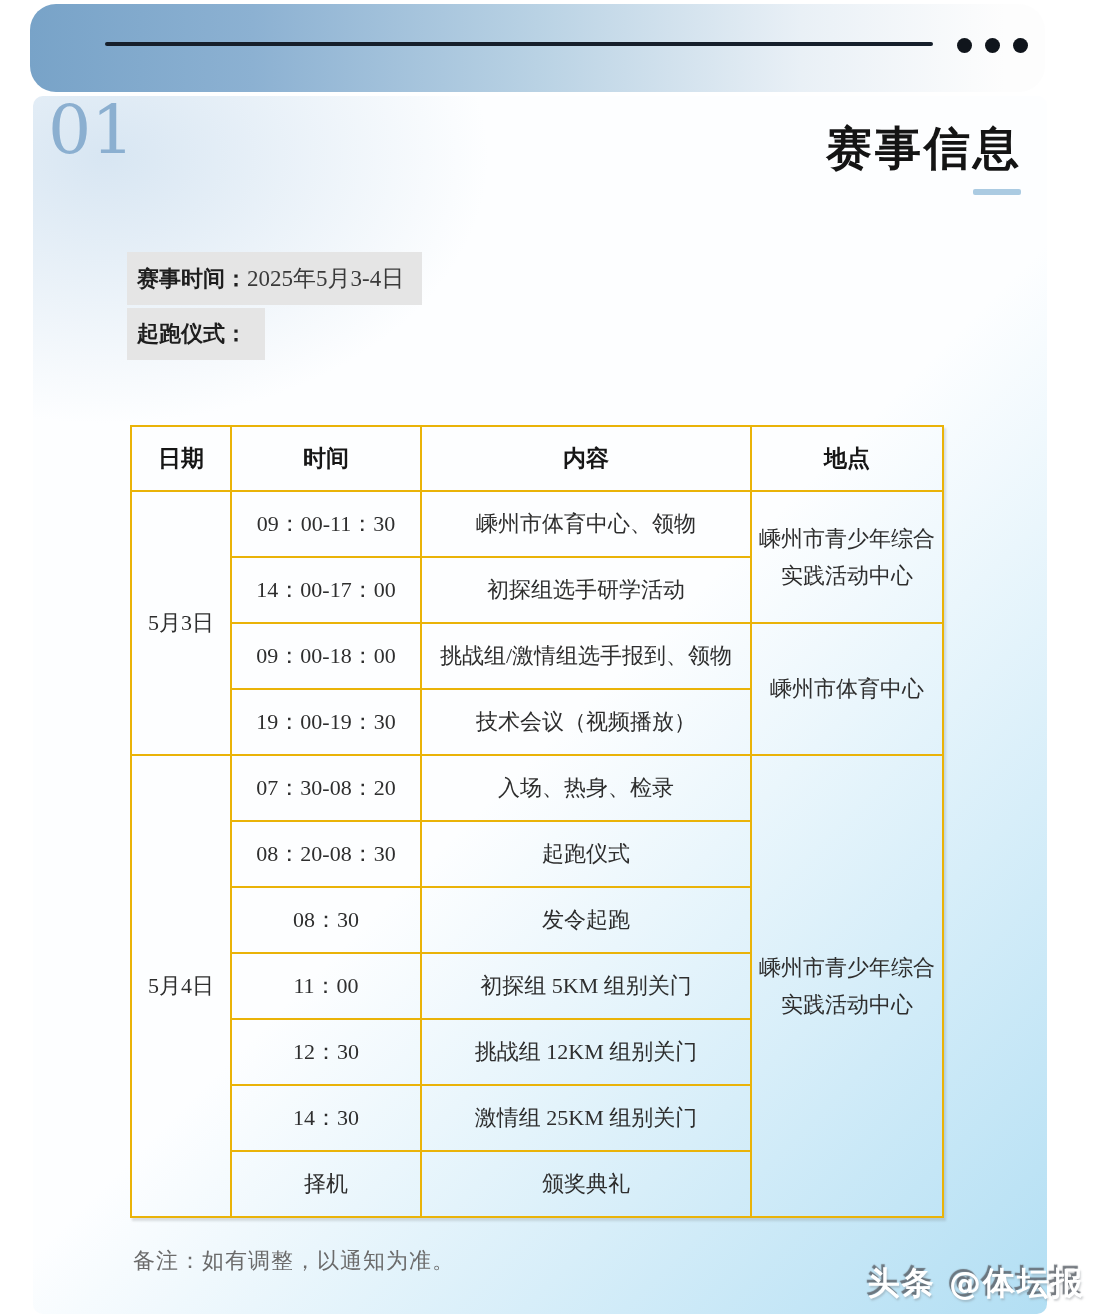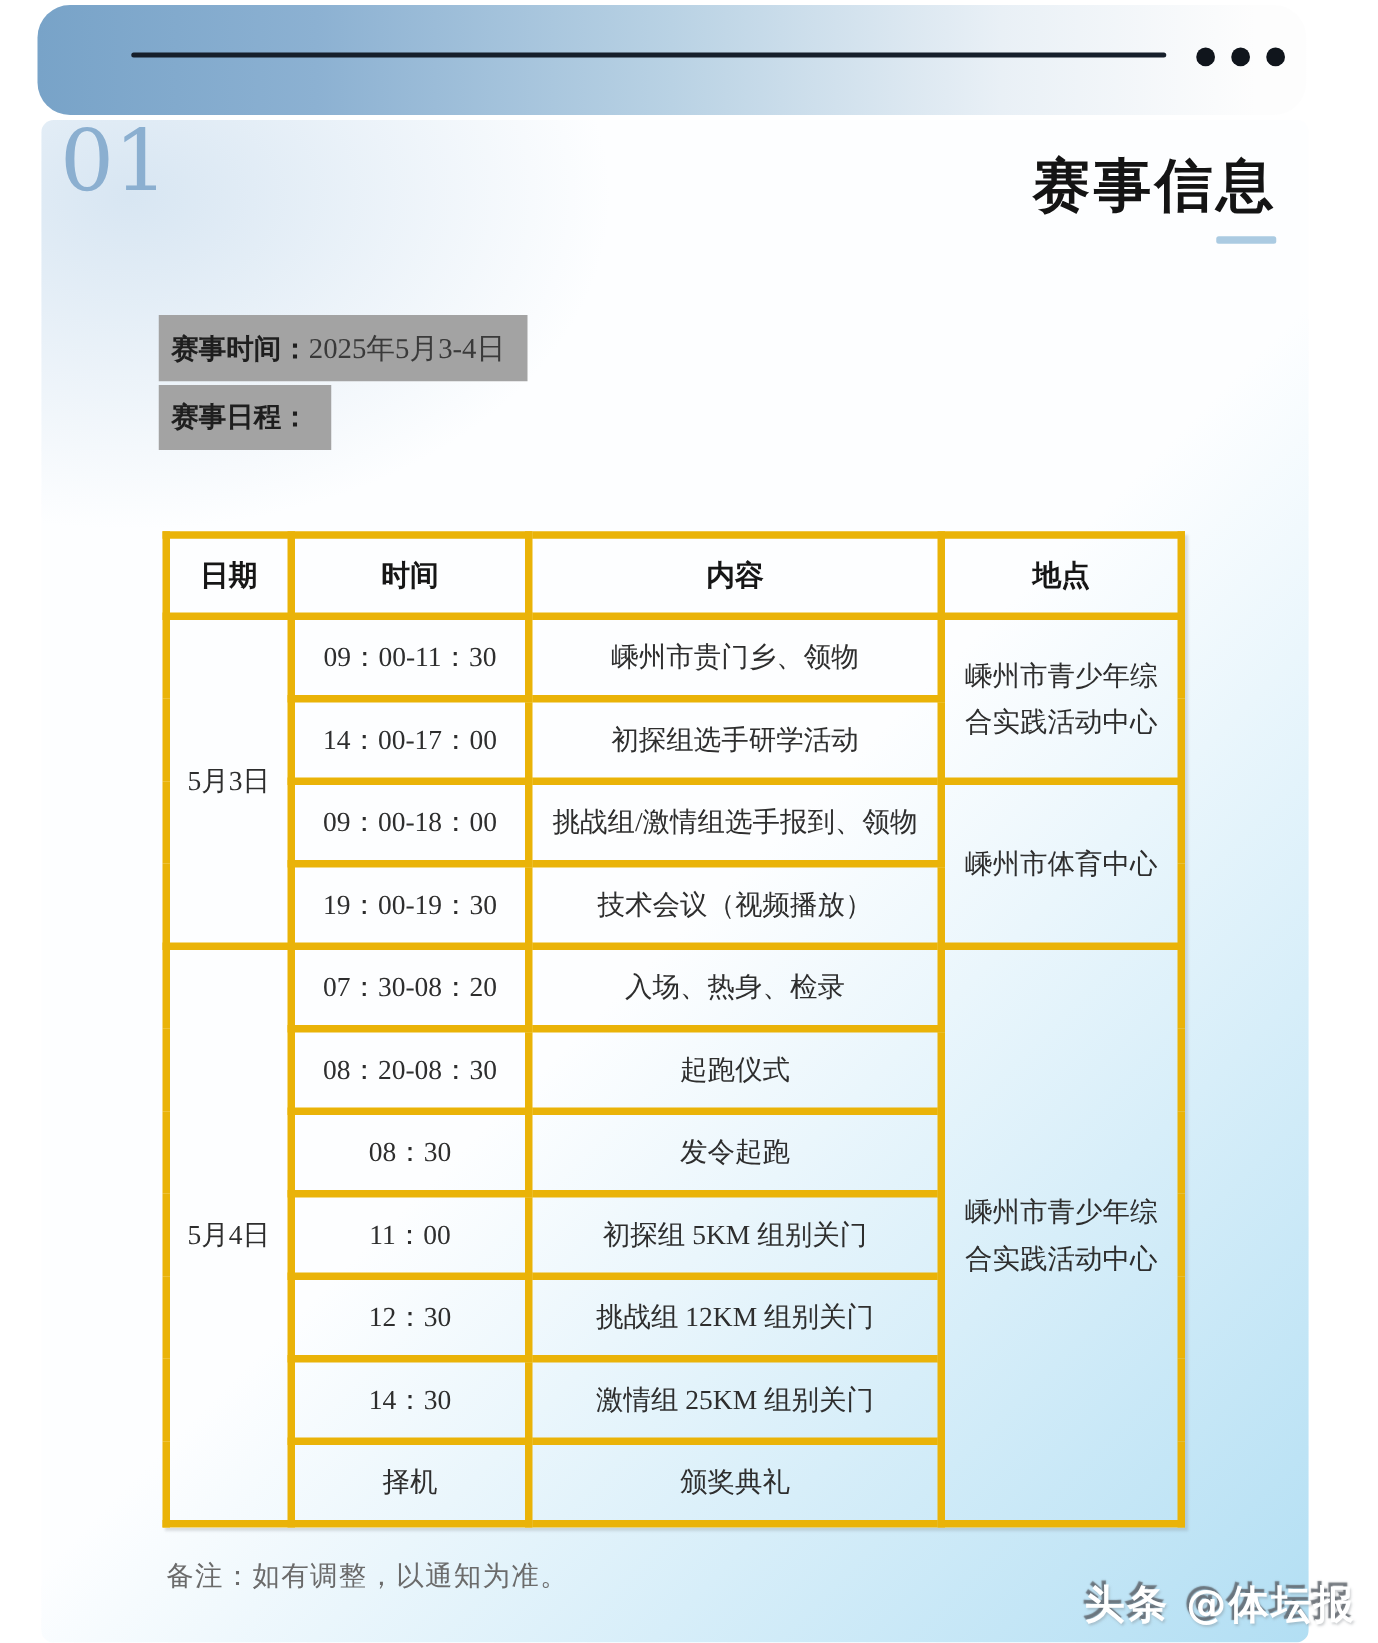--- a/index.html
+++ b/index.html
@@ -45,21 +45,21 @@
   }
   .title-underline{
     position:absolute;left:973px;top:189px;width:48px;height:6px;
     background:#abcbe2;border-radius:2px;
   }
   
   .info{
     position:absolute;left:127px;top:252px;
   }
   .info-line{
-    display:table;background:#a3a3a3;
+    display:table;background:#e5e5e5;
     padding:11px 18px 11px 10px;margin-bottom:3px;
     white-space:nowrap;
   }
   .info-label{
     font-size:22px;font-weight:bold;color:#1e1e1e;
   }
   .info-value{
     font-size:23px;color:#3a3a3a;
     font-family:"Liberation Serif","DejaVu Serif",serif;
   }
@@ -68,21 +68,21 @@
     position:absolute;left:130px;top:425px;
     border-collapse:collapse;table-layout:fixed;width:812px;
     background:transparent;
     box-shadow:2px 3px 2px rgba(110,115,120,0.22);
   }
   table.schedule col.c1{width:100px}
   table.schedule col.c2{width:190px}
   table.schedule col.c3{width:330px}
   table.schedule col.c4{width:192px}
   table.schedule th,table.schedule td{
-    border:6px solid #eab308;text-align:center;vertical-align:middle;
+    border:2px solid #eab308;text-align:center;vertical-align:middle;
     font-family:"Liberation Serif","DejaVu Serif",serif;
     font-size:22px;color:#2e2e2e;padding:0 6px;
   }
   table.schedule thead tr{height:65px;}
   table.schedule tbody tr{height:66px;}
   table.schedule th{font-size:23px;font-weight:bold;color:#161616;}
   td.loc{line-height:1.7;padding:0 16px;}
   
   .note{
     position:absolute;left:133px;top:1246px;
@@ -111,21 +111,21 @@
 <div class="num01">01</div>
 <div class="page-title">赛事信息</div>
 <div class="title-underline"></div>
 
 <div class="info">
   <div class="info-line">
     <span class="info-label">赛事时间：</span>
       <span class="info-value">2025年5月3-4日</span>
   </div>
   <div class="info-line">
-    <span class="info-label">赛事日程：</span>
+    <span class="info-label">起跑仪式：</span>
       <span class="info-value"></span>
   </div>
 </div>
 
 <table class="schedule">
   <colgroup>
       <col class="c1">
       <col class="c2">
       <col class="c3">
       <col class="c4">
@@ -135,21 +135,21 @@
       <th>日期</th>
       <th>时间</th>
       <th>内容</th>
       <th>地点</th>
     </tr>
   </thead>
   <tbody>
     <tr>
       <td rowspan="4">5月3日</td>
       <td>09：00-11：30</td>
-      <td>嵊州市贵门乡、领物</td>
+      <td>嵊州市体育中心、领物</td>
       <td rowspan="2" class="loc">嵊州市青少年综合实践活动中心</td>
     </tr>
     <tr>
       <td>14：00-17：00</td>
       <td>初探组选手研学活动</td>
     </tr>
     <tr>
       <td>09：00-18：00</td>
       <td>挑战组/激情组选手报到、领物</td>
       <td rowspan="2" class="loc">嵊州市体育中心</td>

